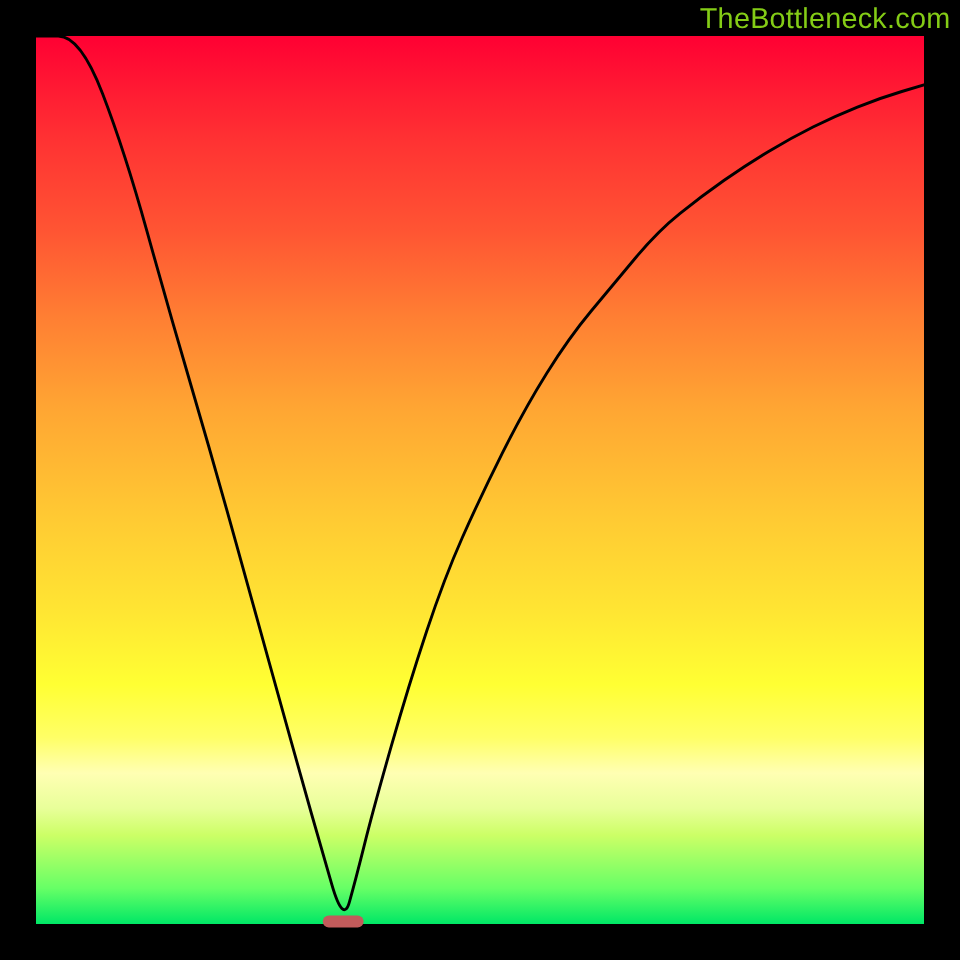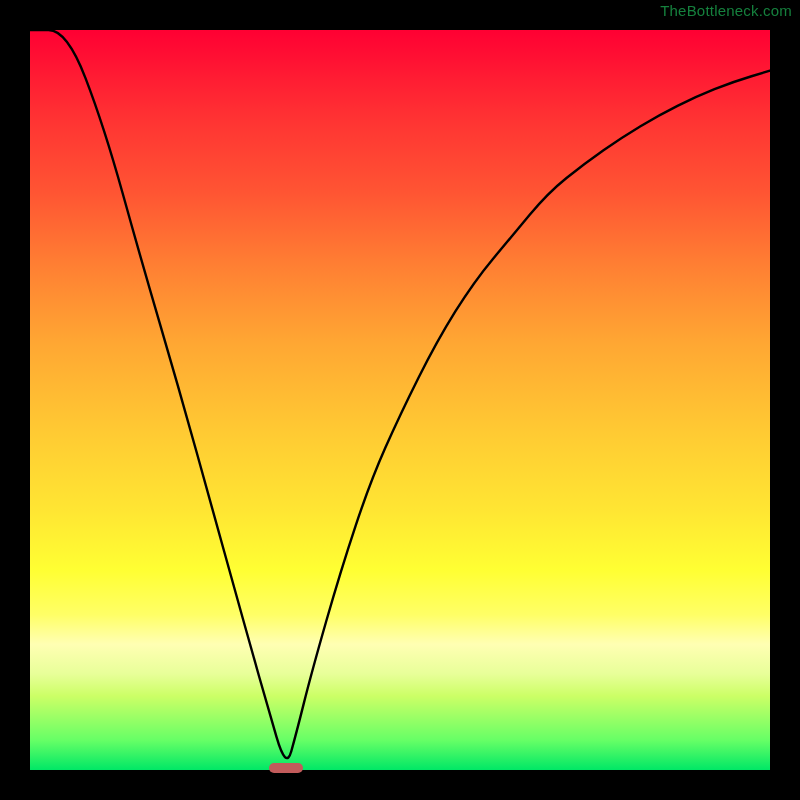--- a/index.html
+++ b/index.html
@@ -39,22 +39,22 @@
   }
   .curve-svg {
     position: absolute;
     left: 0;
     top: 0;
   }
   .attribution {
     position: absolute;
     top: 2px;
     right: 8px;
-    color: #15803d;
-    font-size: 15px;
+    color: #84cc16;
+    font-size: 24px;
     font-weight: 400;
     letter-spacing: 0.2px;
   }
   .minimum-marker {
     position: absolute;
     background: #c25b5b;
     border-radius: 6px;
     height: 10px;
   }
 </style>

